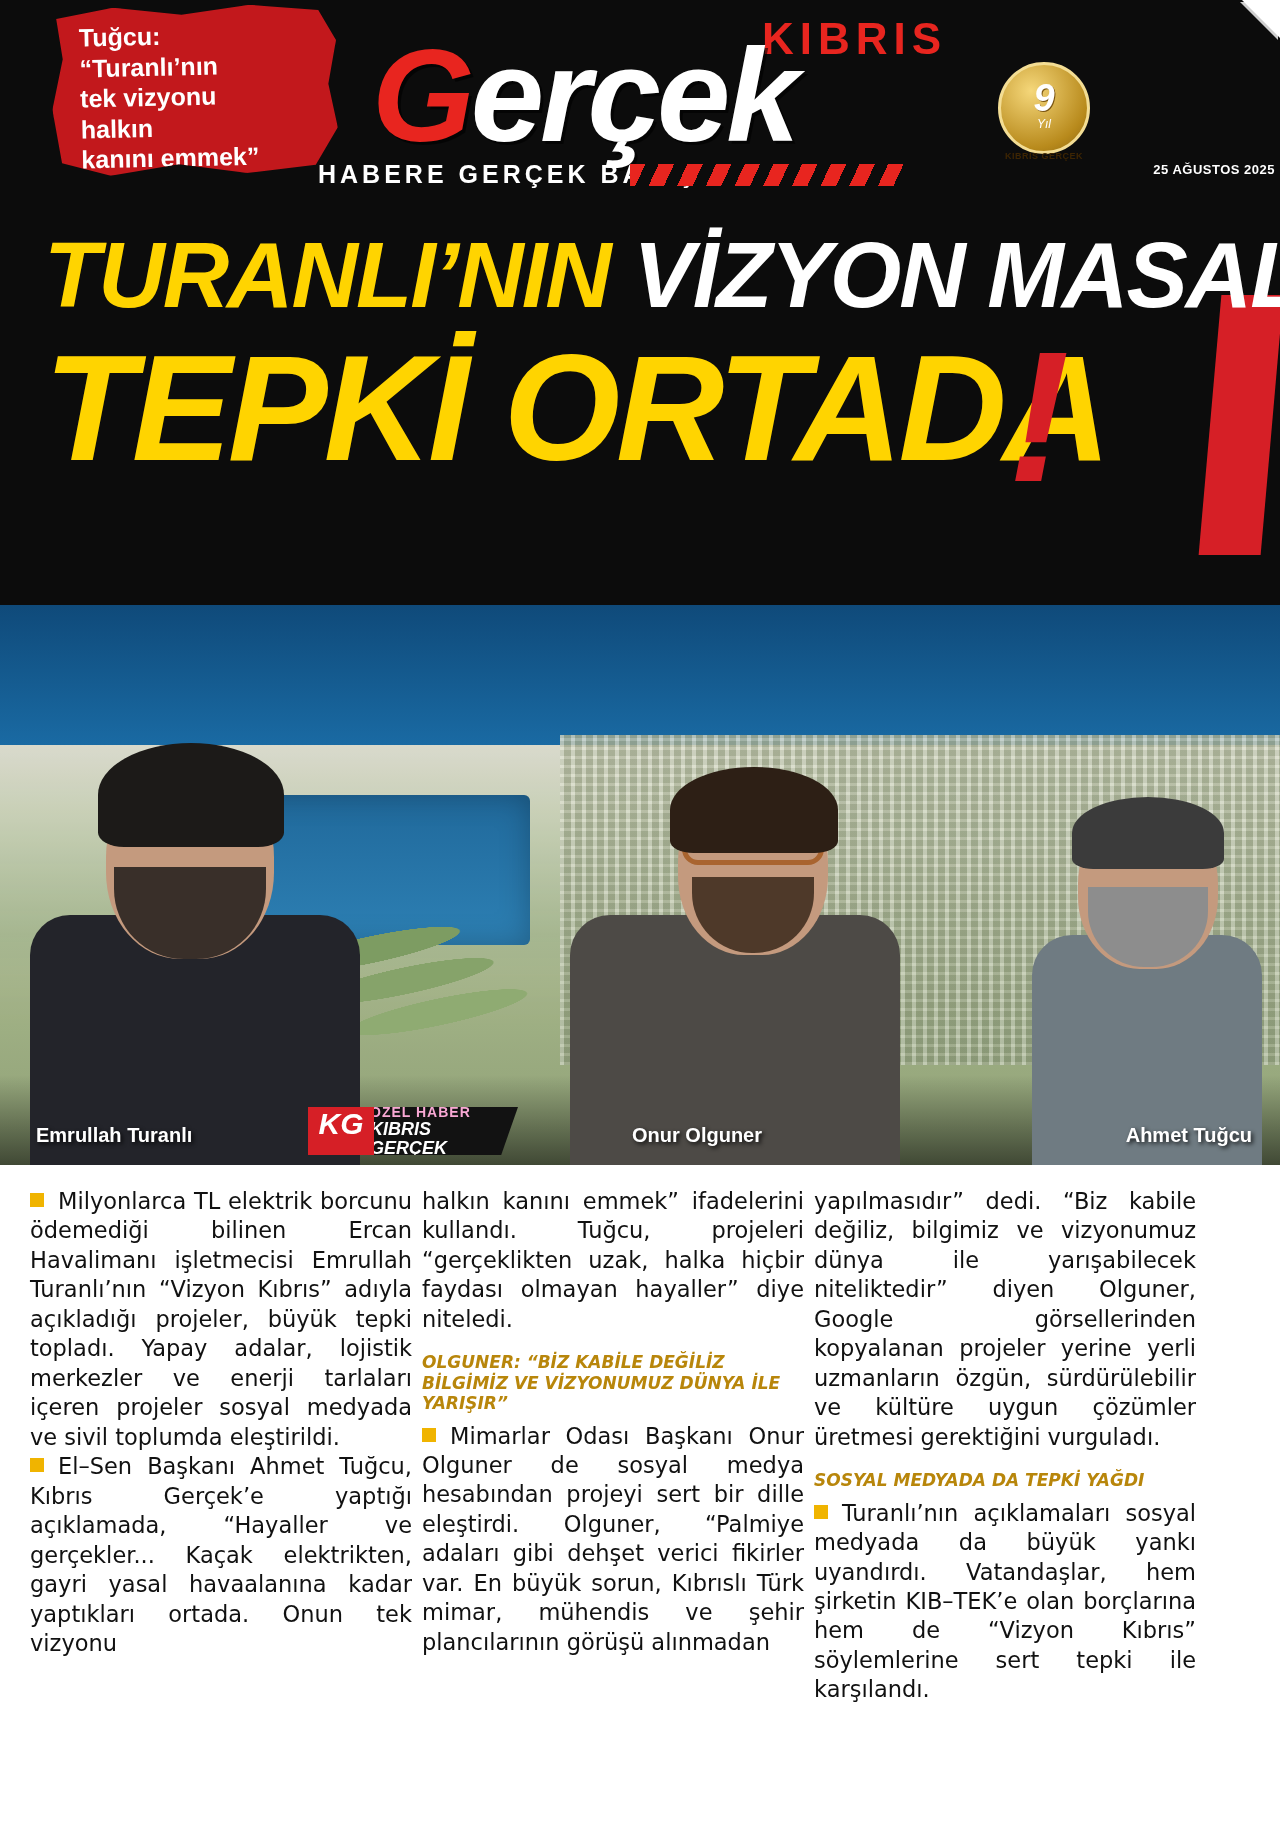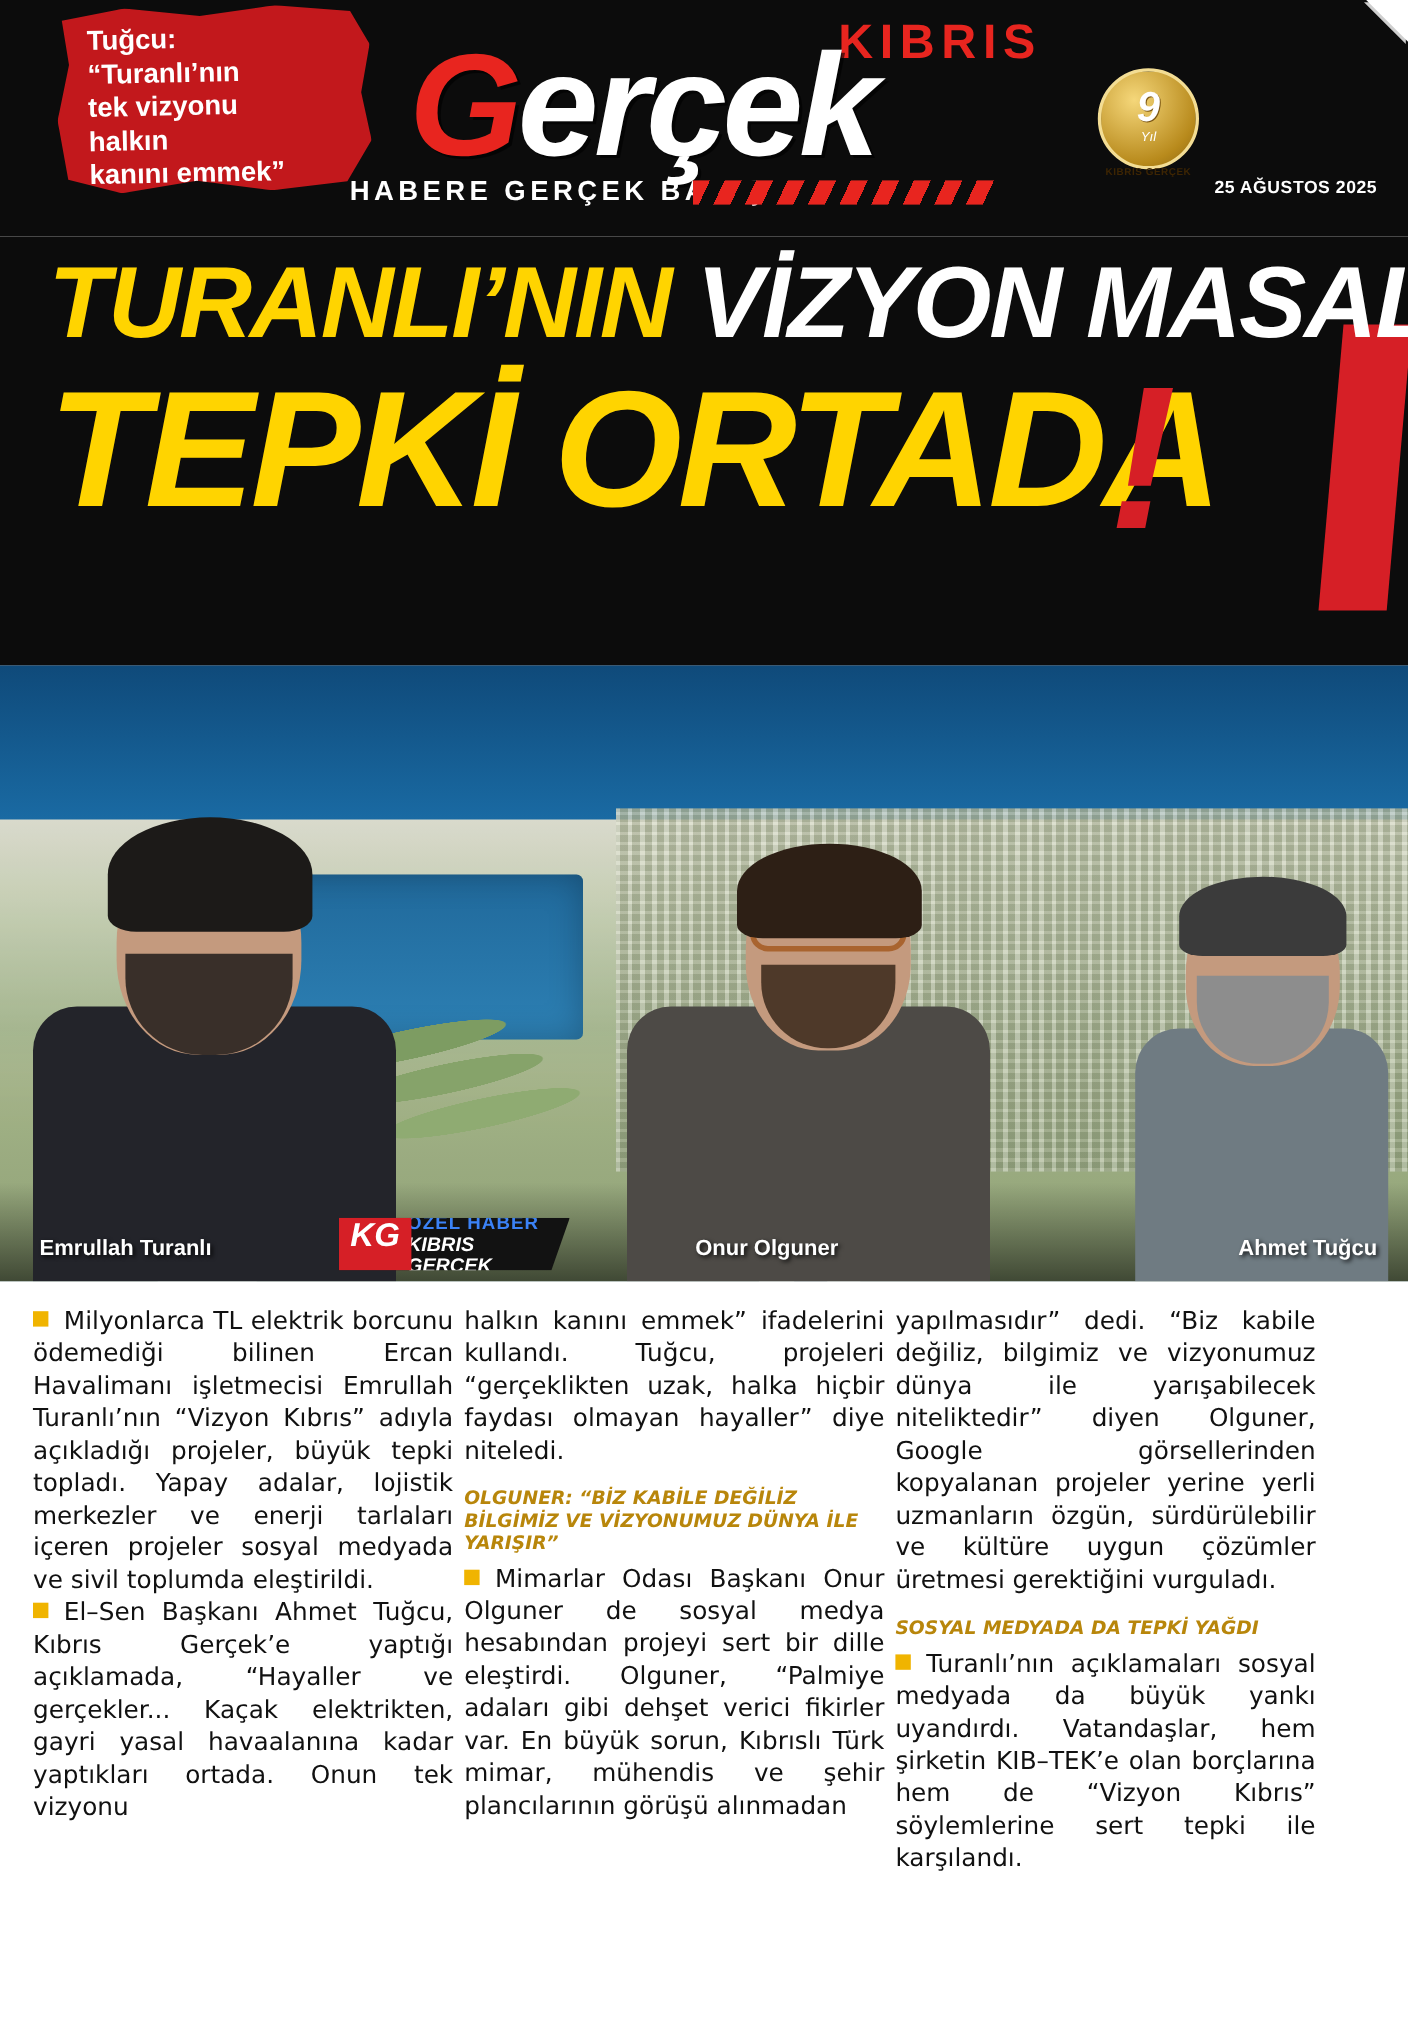--- a/index.html
+++ b/index.html
@@ -63,23 +63,23 @@
     letter-spacing:4px;
   }
   .stripes {
     position:absolute;
     top:164px; left:630px;
     width:275px; height:22px;
     background:repeating-linear-gradient(115deg,#e8251f 0 14px,#0c0c0c 14px 26px);
   }
   .issue-date {
     position:absolute;
-    top:162px; right:28px;
+    top:162px; right:5px;
     color:#ffffff;
-    font-size:16px;
+    font-size:13px;
     font-weight:bold;
     letter-spacing:0.5px;
   }
   
   .badge9 {
     position:absolute;
     top:62px; right:190px;
     width:92px; height:92px;
     border-radius:50%;
     background:radial-gradient(circle at 35% 30%, #f5d77a, #b88a1c 70%, #8a6410 100%);
@@ -251,21 +251,21 @@
     padding-left:62px;
     clip-path:polygon(0 0, 100% 0, 92% 100%, 0 100%);
   }
   .ozel-kg {
     position:absolute; left:0; bottom:0;
     width:66px; height:62px;
     background:#d61f26;
     display:flex; align-items:center; justify-content:center;
     color:#ffffff; font-size:30px; font-weight:bold; font-style:italic;
   }
-  .ozel-top { color:#3b82f6; font-size:17px; font-weight:bold; letter-spacing:1px; }
+  .ozel-top { color:#f9a8d4; font-size:14px; font-weight:bold; letter-spacing:1px; }
   .ozel-bottom { color:#ffffff; font-size:18px; font-weight:bold; font-style:italic; line-height:1.05; }
 
   
   .article {
     position:relative;
     width:1280px;
     padding:22px 30px 0 30px;
     display:flex;
     gap:10px;
     background:#ffffff;

